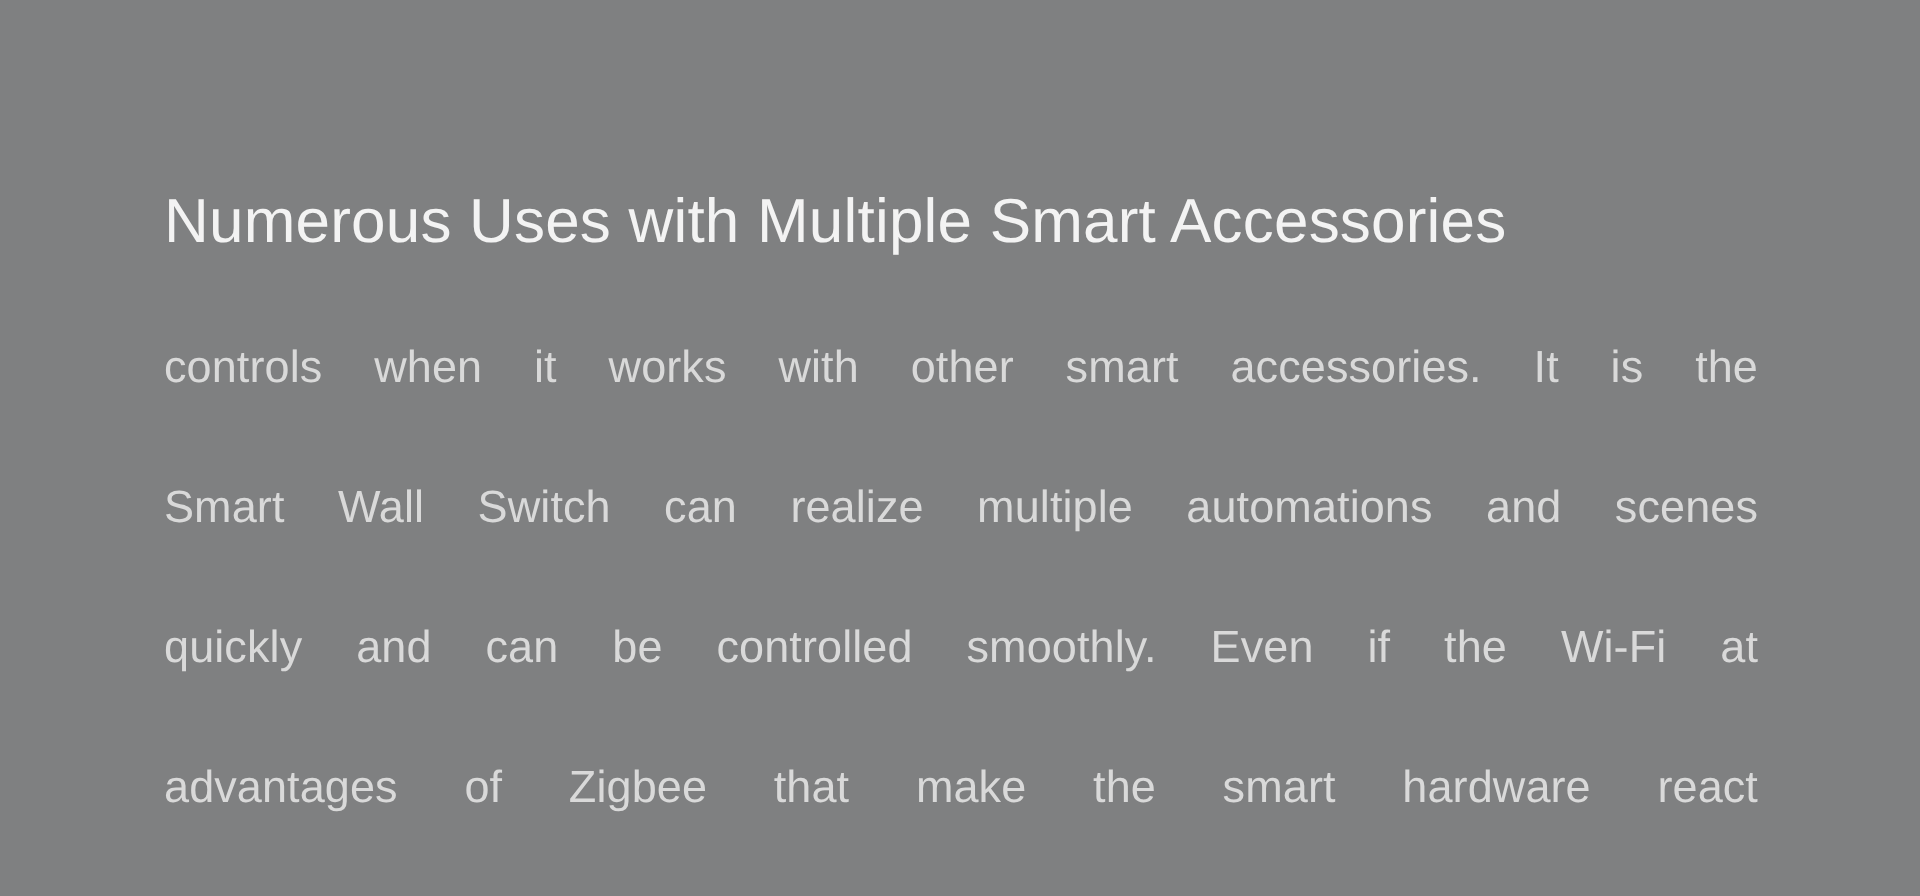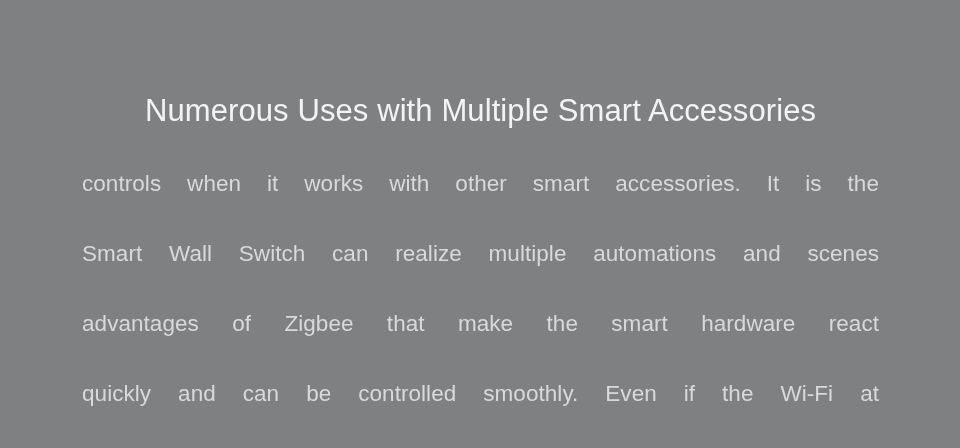--- a/index.html
+++ b/index.html
@@ -33,21 +33,20 @@
     left: 0;
     top: 91px;
     width: 797px;
     margin: 0;
     font-family: "Liberation Sans", sans-serif;
     font-size: 31px;
     font-weight: 400;
     letter-spacing: 0.1px;
     line-height: 40px;
     color: #f3f3f3;
-    text-align: center;
     white-space: nowrap;
   }
   .body-copy {
     position: absolute;
     left: 0;
     top: 166px;
     width: 797px;
     margin: 0;
     font-family: "Liberation Sans", sans-serif;
     font-size: 22.5px;
@@ -73,20 +72,20 @@
 <body>
 
 <div class="banner">
   <div class="banner-inner">
 
     <h1 class="headline">Numerous Uses with Multiple Smart Accessories</h1>
 
     <div class="body-copy">
       <span class="line">controls when it works with other smart accessories. It is the</span>
       <span class="line">Smart Wall Switch can realize multiple automations and scenes</span>
+      <span class="line">quickly and can be controlled smoothly. Even if the Wi-Fi at</span>
       <span class="line">advantages of Zigbee that make the smart hardware react</span>
-      <span class="line">quickly and can be controlled smoothly. Even if the Wi-Fi at</span>
       <span class="line">home is not stable or connected, the connected automation of</span>
 
     </div>
 
   </div>
 </div>
 
 </body></html>

